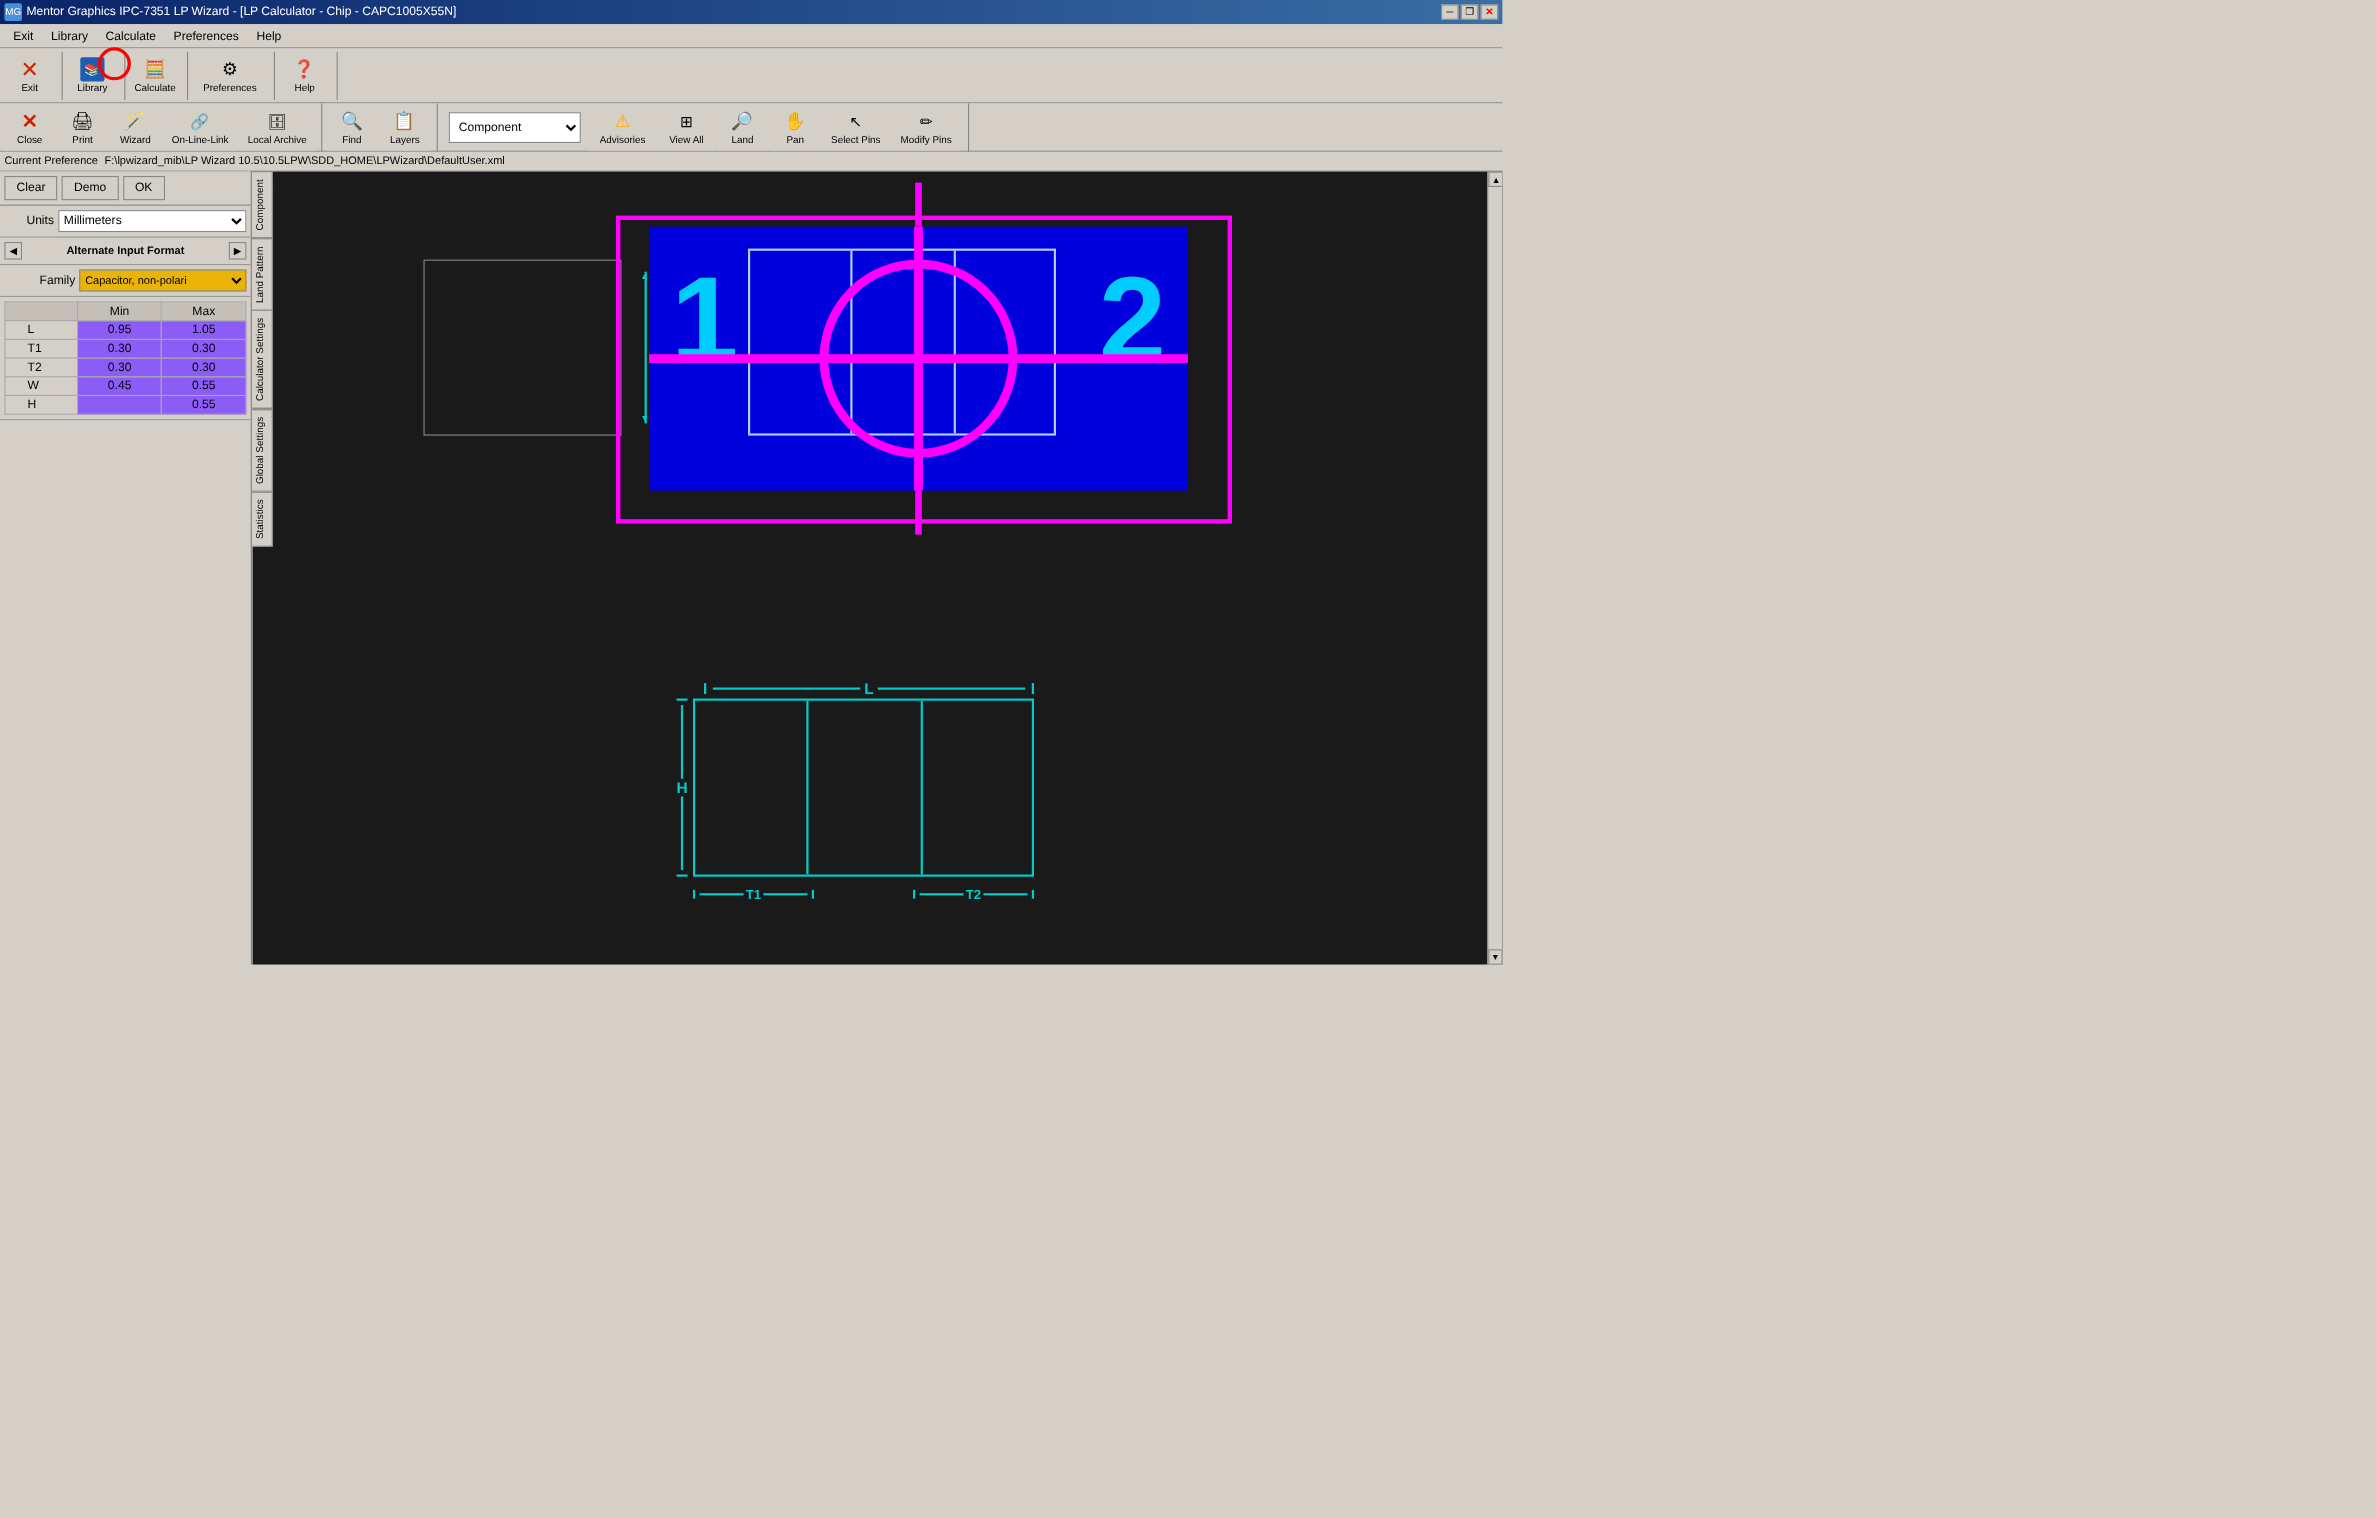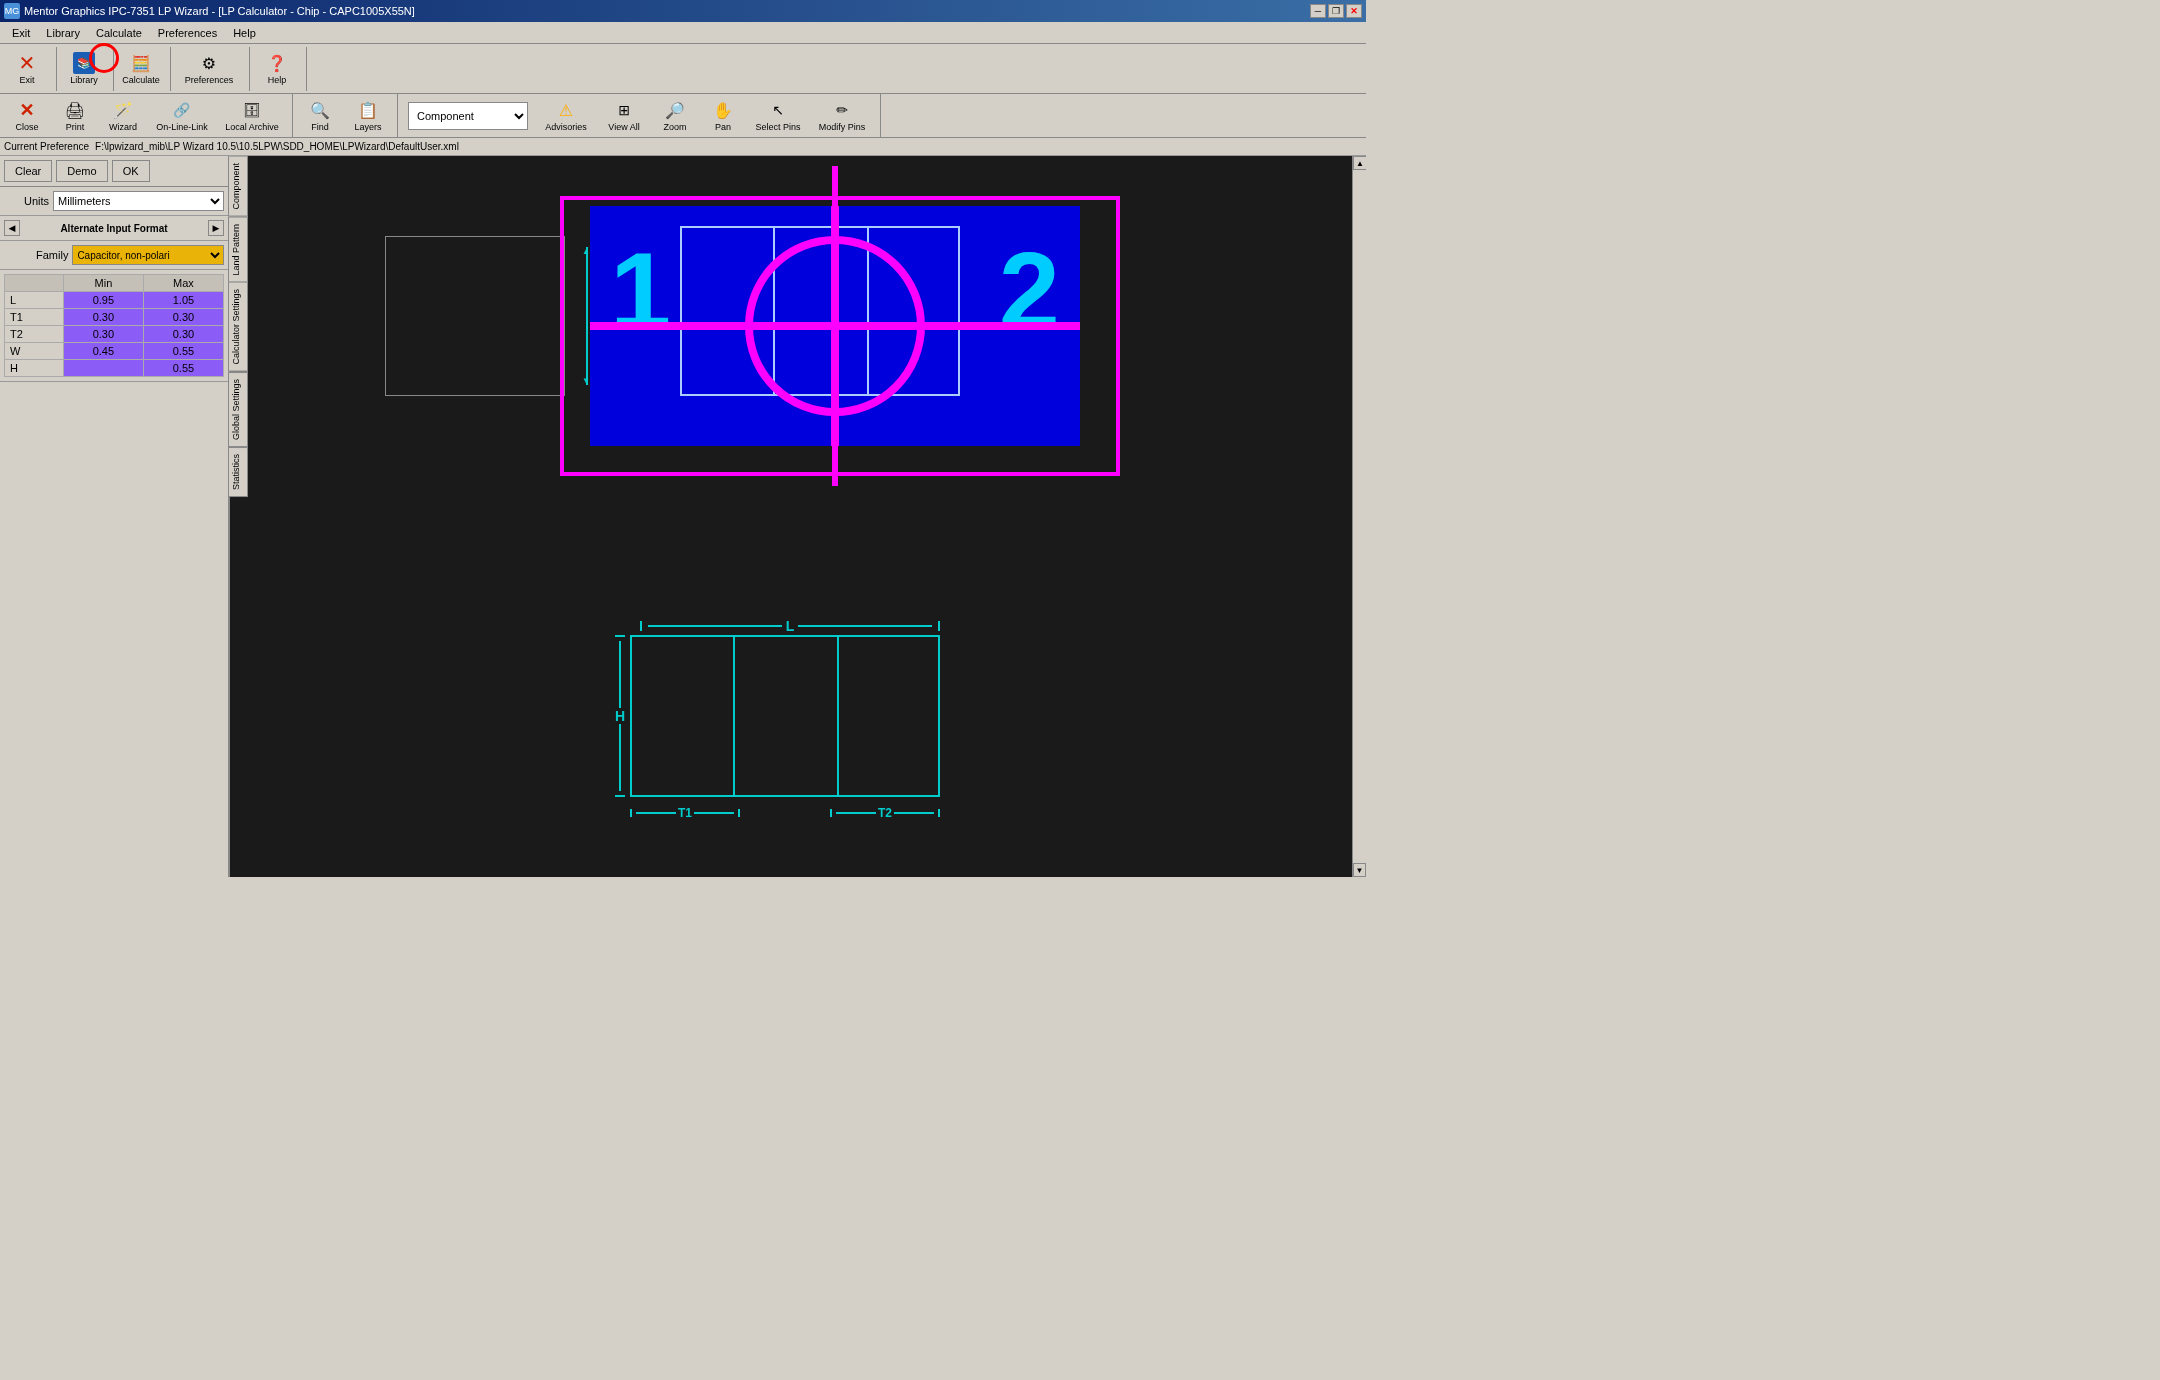--- a/index.html
+++ b/index.html
@@ -187,21 +187,21 @@
       padding: 4px;
       border-bottom: 1px solid #999;
     }
     .dims-table-inner {
       width: 100%;
       border-collapse: collapse;
       font-size: 11px;
     }
     .dims-table-inner th, .dims-table-inner td {
       border: 1px solid #aaa;
-      padding: 2px 5px;
+      padding: 2px 20px;
       text-align: center;
       margin-left: 28px;
     }
     .dims-table-inner th { background: #c4c0b8; font-weight: normal; }
     .dims-table-inner td { background: #8b5cf6; }
     .dims-table-inner td:first-child { background: #d4d0c8; text-align: left; }
 
     
     #side-tabs {
       position: absolute;
@@ -431,21 +431,21 @@
     <div class="toolbar-btn" style="width:52px;">
       <div class="toolbar-btn-icon">
         <span style="font-size:14px;">⊞</span>
       </div>
       <span class="toolbar-btn-label">View All</span>
     </div>
     <div class="toolbar-btn">
       <div class="toolbar-btn-icon">
         <span style="font-size:16px;">🔎</span>
       </div>
-      <span class="toolbar-btn-label">Zoom</span>
+      <span class="toolbar-btn-label">Land</span>
     </div>
     <div class="toolbar-btn">
       <div class="toolbar-btn-icon">
         <span style="font-size:16px;">✋</span>
       </div>
       <span class="toolbar-btn-label">Pan</span>
     </div>
     <div class="toolbar-btn" style="width:60px;">
       <div class="toolbar-btn-icon">
         <span style="font-size:14px;">↖</span>

